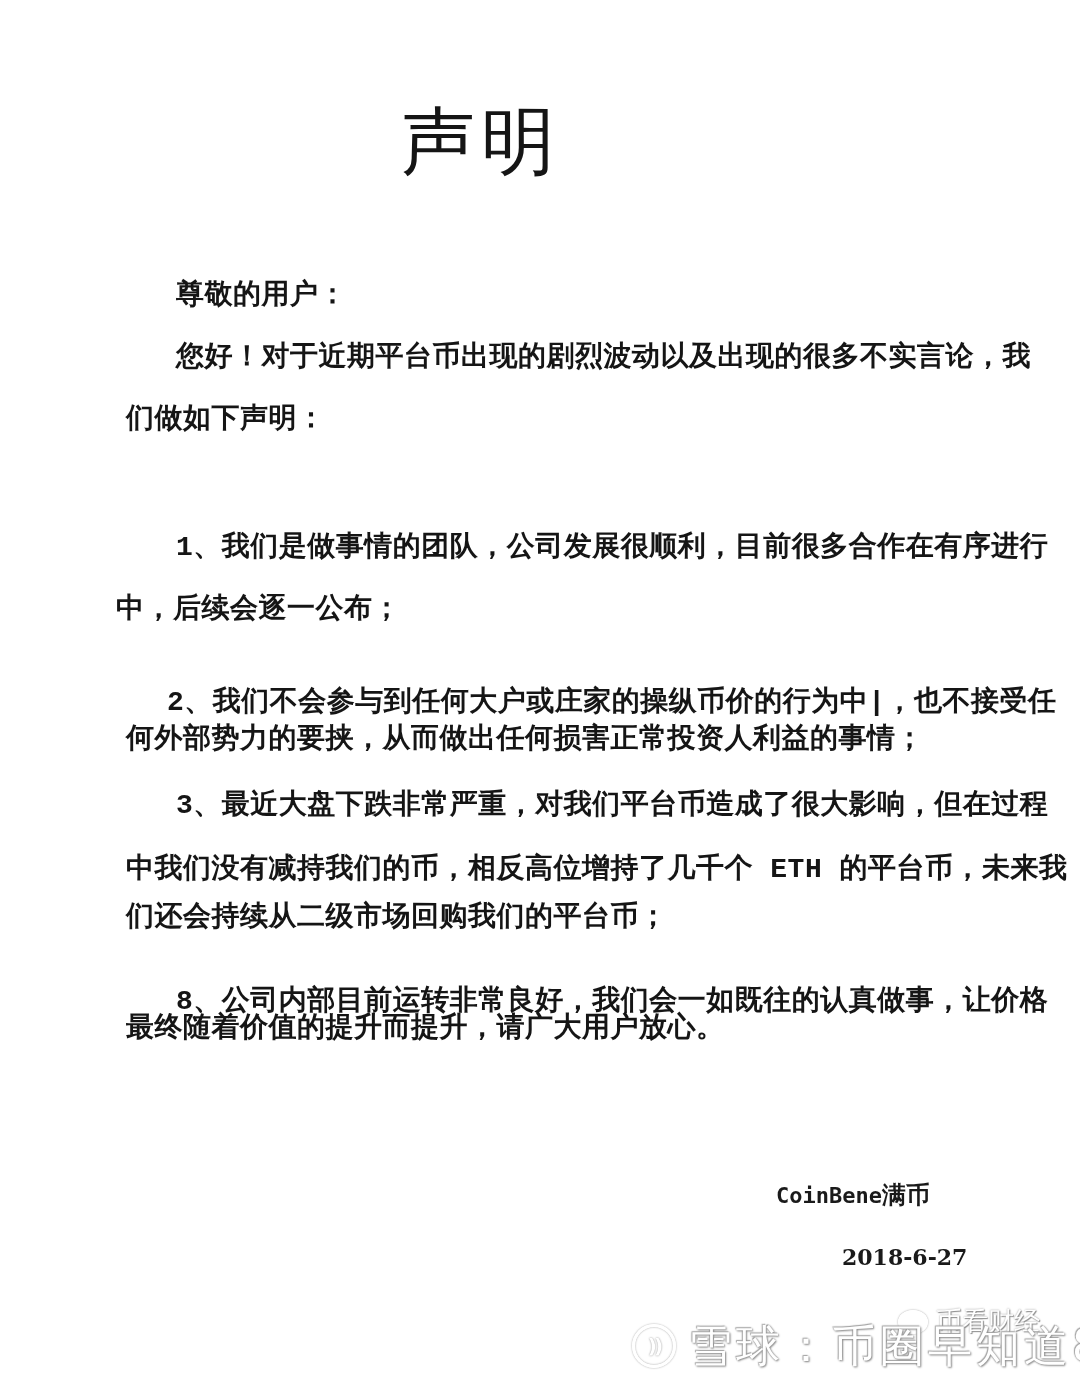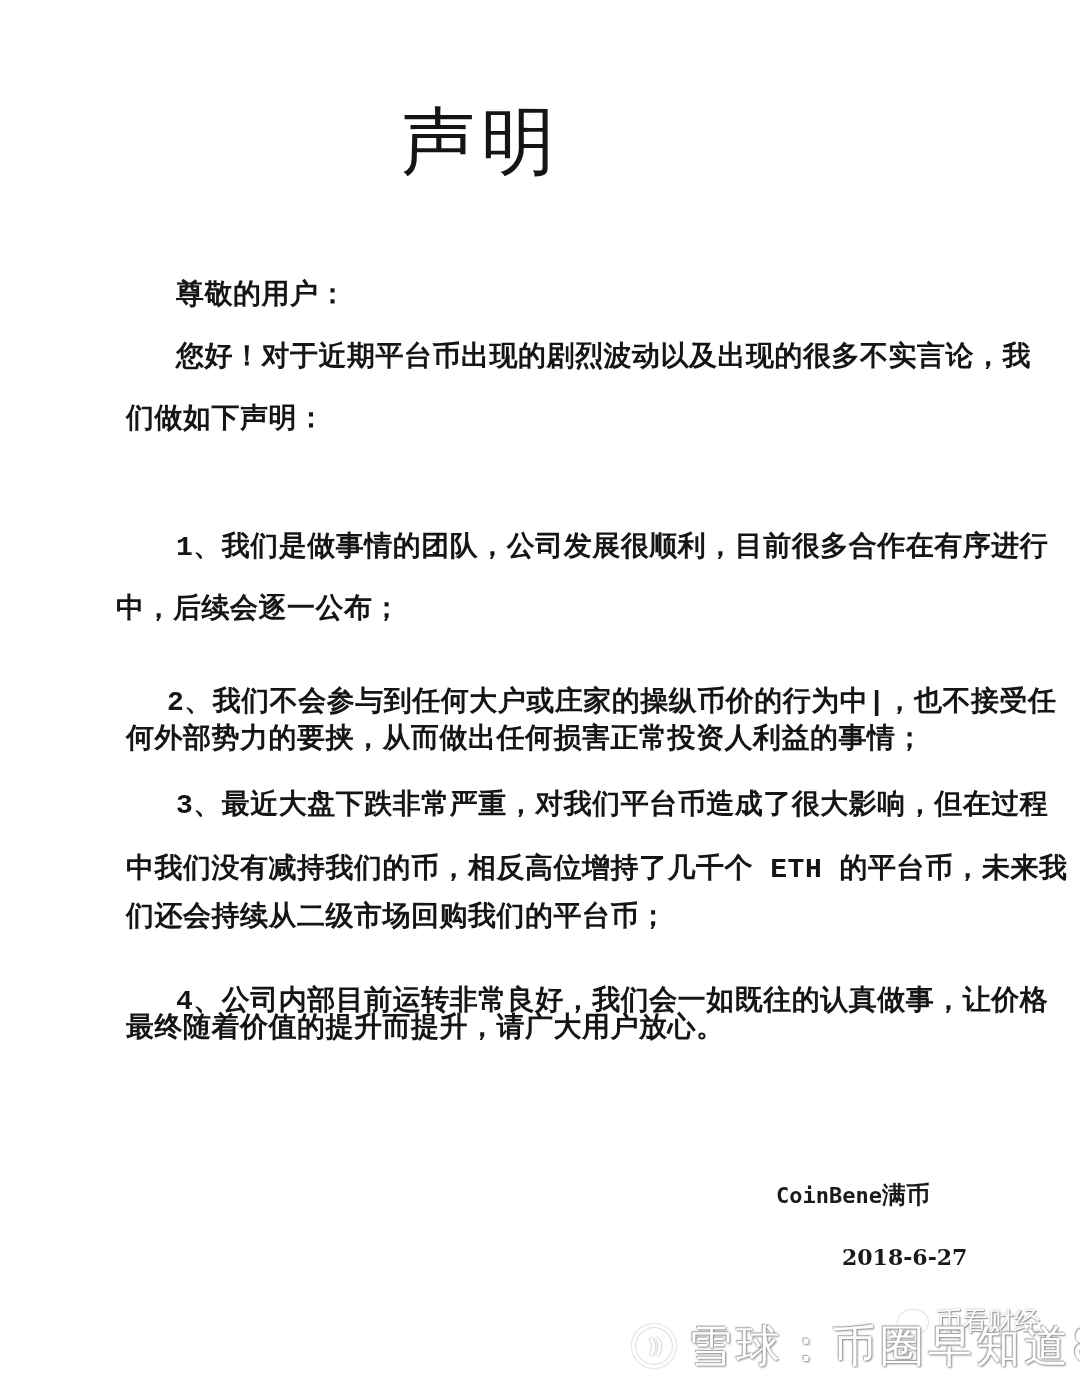--- a/index.html
+++ b/index.html
@@ -119,21 +119,21 @@
   <div class="line" style="left:176px; top:530px;">1、我们是做事情的团队，公司发展很顺利，目前很多合作在有序进行</div>
   <div class="line" style="left:108px; top:592px;margin-left:8px;">中，后续会逐一公布；</div>
 
   <div class="line" style="left:167px; top:660px;margin-top:25px;">2、我们不会参与到任何大户或庄家的操纵币价的行为中|，也不接受任</div>
   <div class="line" style="left:126px; top:722px;">何外部势力的要挟，从而做出任何损害正常投资人利益的事情；</div>
 
   <div class="line" style="left:176px; top:788px;">3、最近大盘下跌非常严重，对我们平台币造成了很大影响，但在过程</div>
   <div class="line" style="left:126px; top:852px;">中我们没有减持我们的币，相反高位增持了几千个 ETH 的平台币，未来我</div>
   <div class="line" style="left:126px; top:900px;">们还会持续从二级市场回购我们的平台币；</div>
 
-  <div class="line" style="left:176px; top:984px;">4、公司内部目前运转非常良好，我们会一如既往的认真做事，让价格</div>
+  <div class="line" style="left:176px; top:984px;">8、公司内部目前运转非常良好，我们会一如既往的认真做事，让价格</div>
   <div class="line" style="left:126px; top:1011px;">最终随着价值的提升而提升，请广大用户放心。</div>
 
   <div class="signature" style="left:776px; top:1180px;">
     <span class="sig-latin">CoinBene</span><span class="sig-cjk">满币</span>
   </div>
 
   <div class="signature" style="left:842px; top:1242px; font-family: 'DejaVu Serif', serif;">2018-6-27</div>
 
 </div>
 

